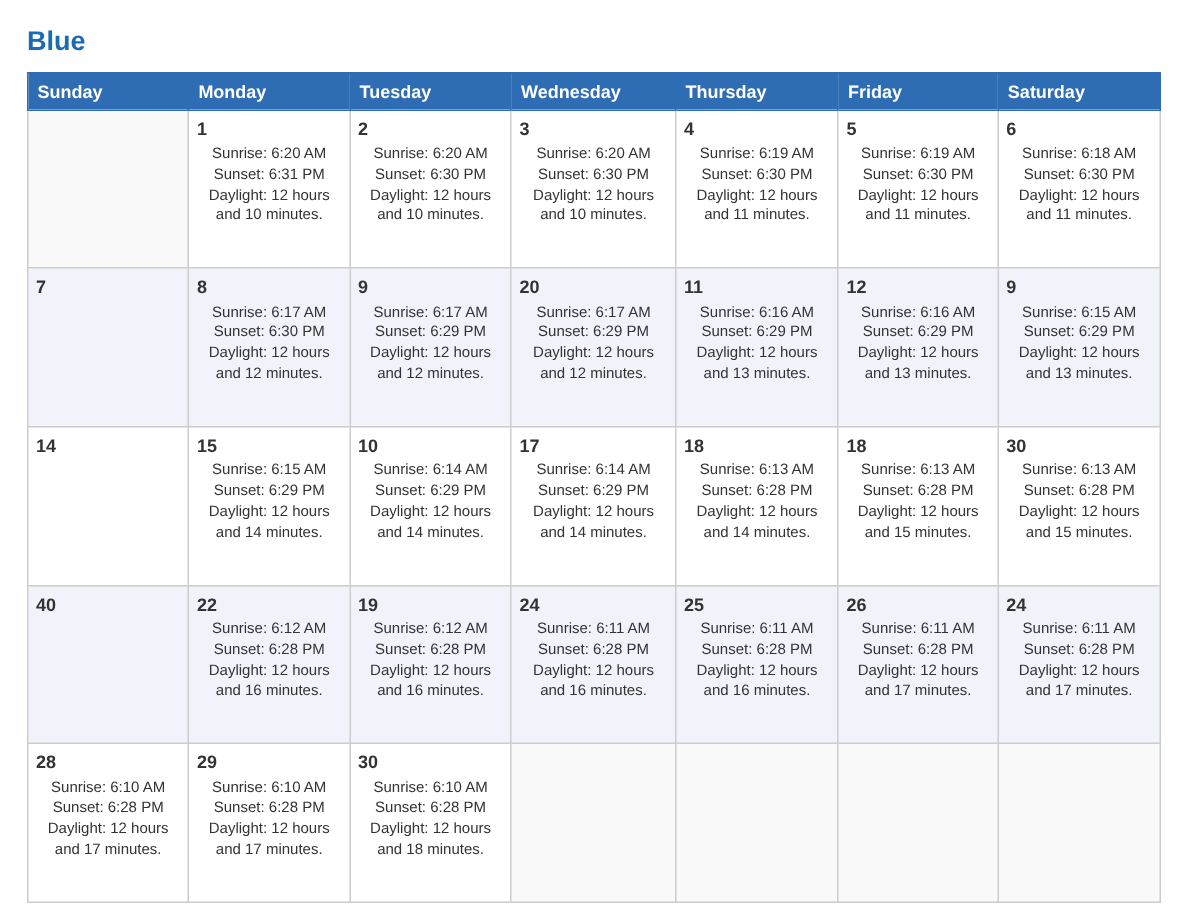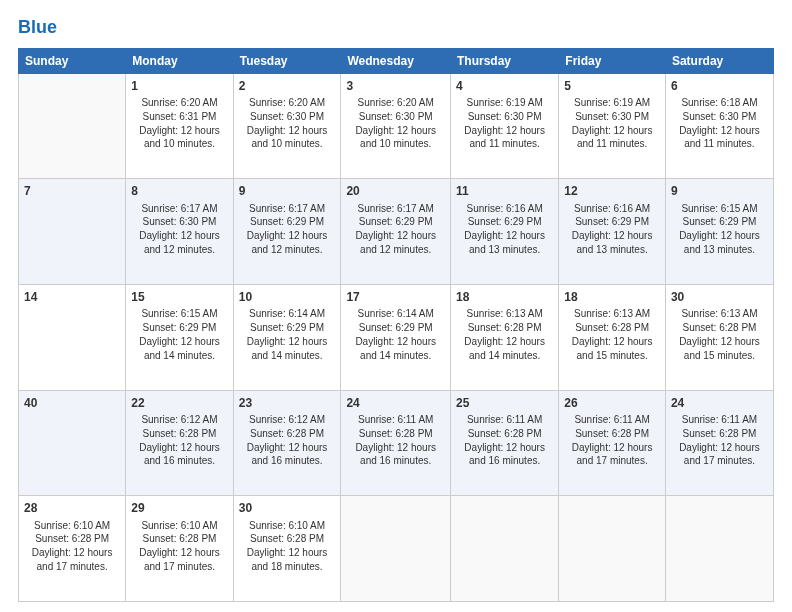--- a/index.html
+++ b/index.html
@@ -279,21 +279,21 @@
             <span class="day-num">40</span>
           </td>
           <td>
             <span class="day-num">22</span>
             <div class="day-info" style="white-space: pre-line;">Sunrise: 6:12 AM
 Sunset: 6:28 PM
 Daylight: 12 hours
 and 16 minutes.</div>
           </td>
           <td>
-            <span class="day-num">23</span>
+            <span class="day-num">19</span>
             <div class="day-info" style="white-space: pre-line;">Sunrise: 6:12 AM
 Sunset: 6:28 PM
 Daylight: 12 hours
 and 16 minutes.</div>
           </td>
           <td>
             <span class="day-num">24</span>
             <div class="day-info" style="white-space: pre-line;">Sunrise: 6:11 AM
 Sunset: 6:28 PM
 Daylight: 12 hours

